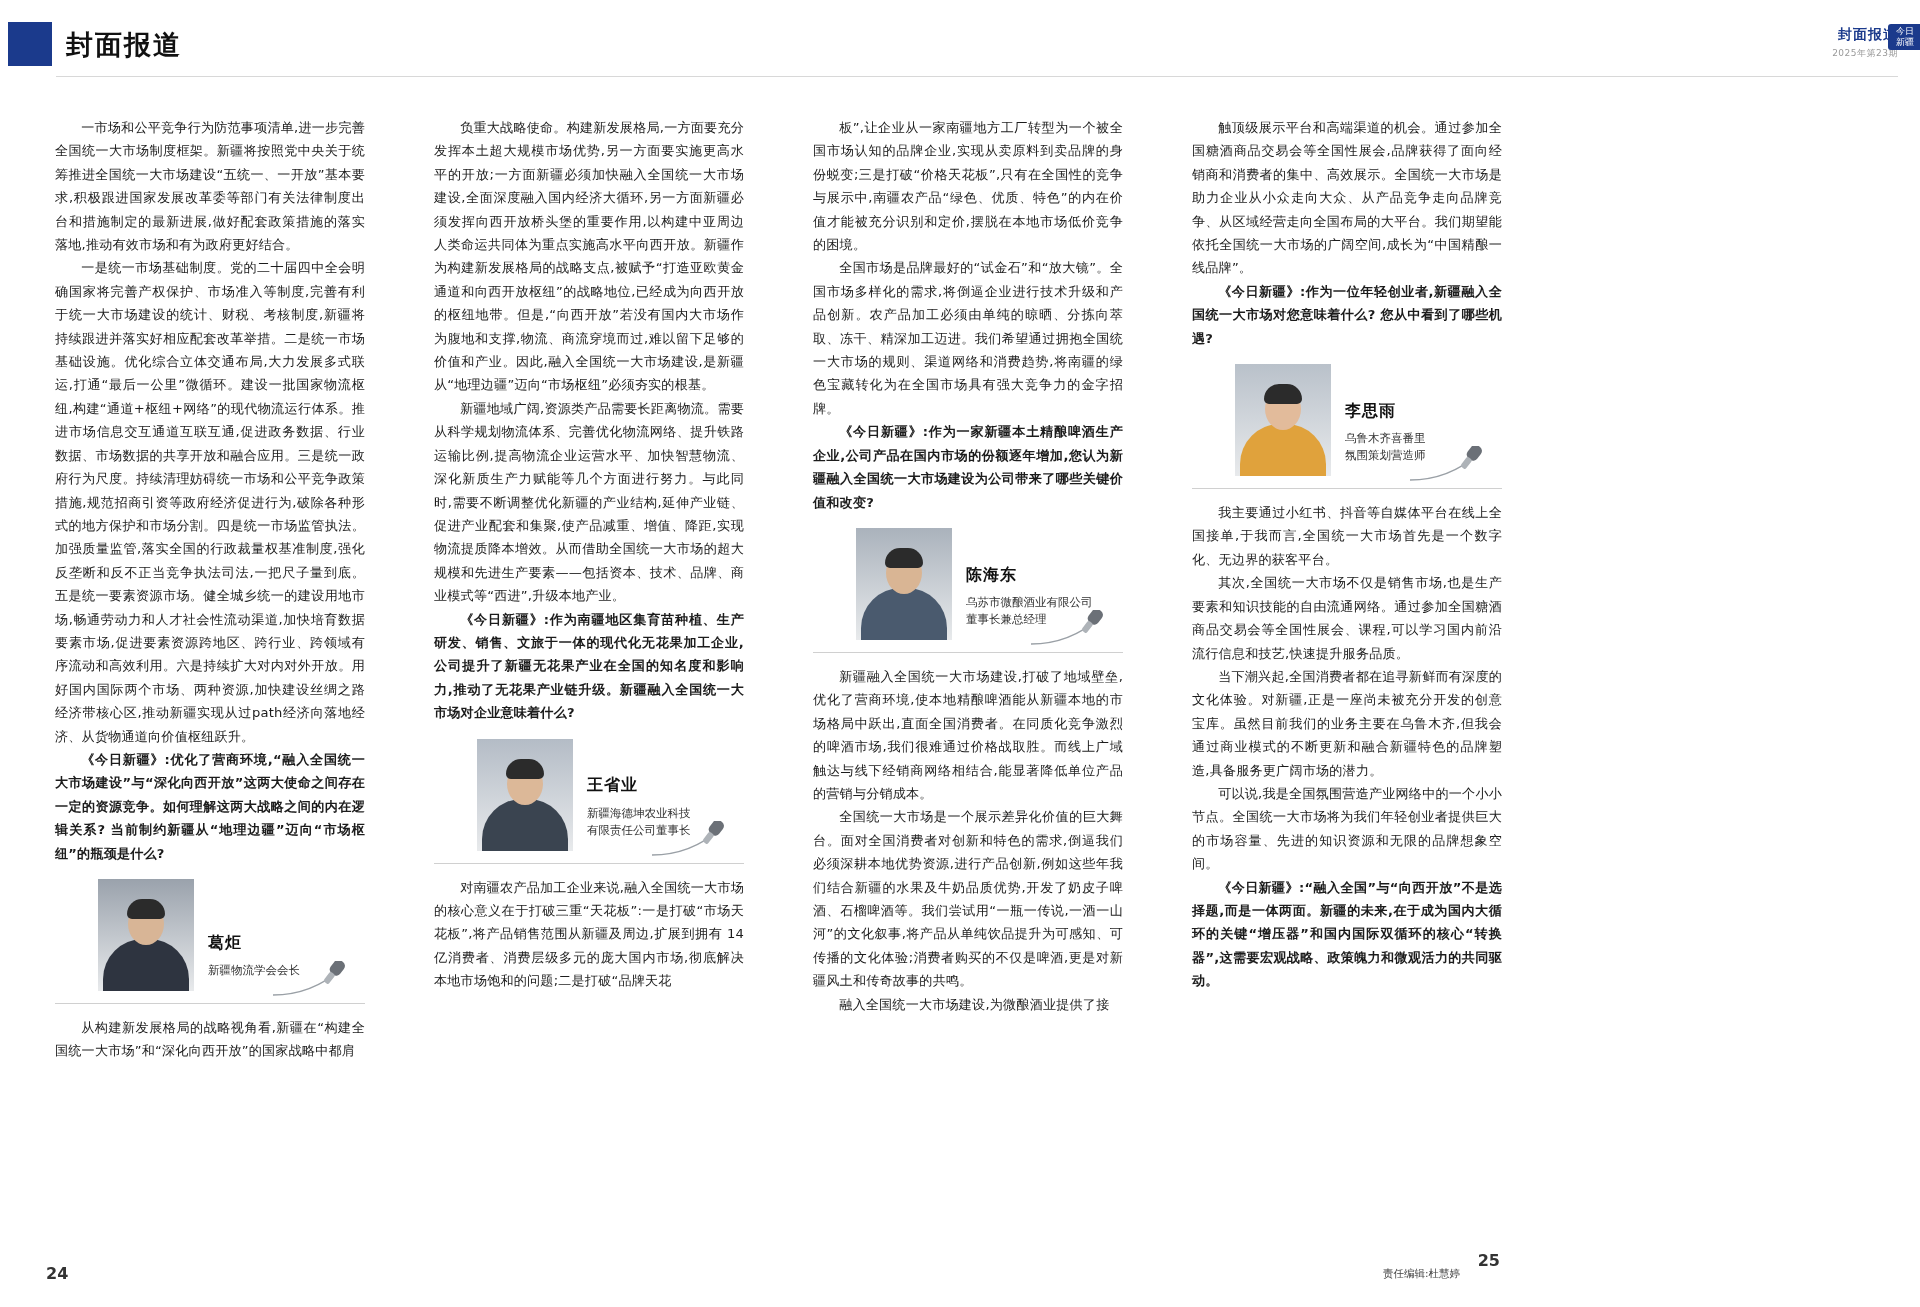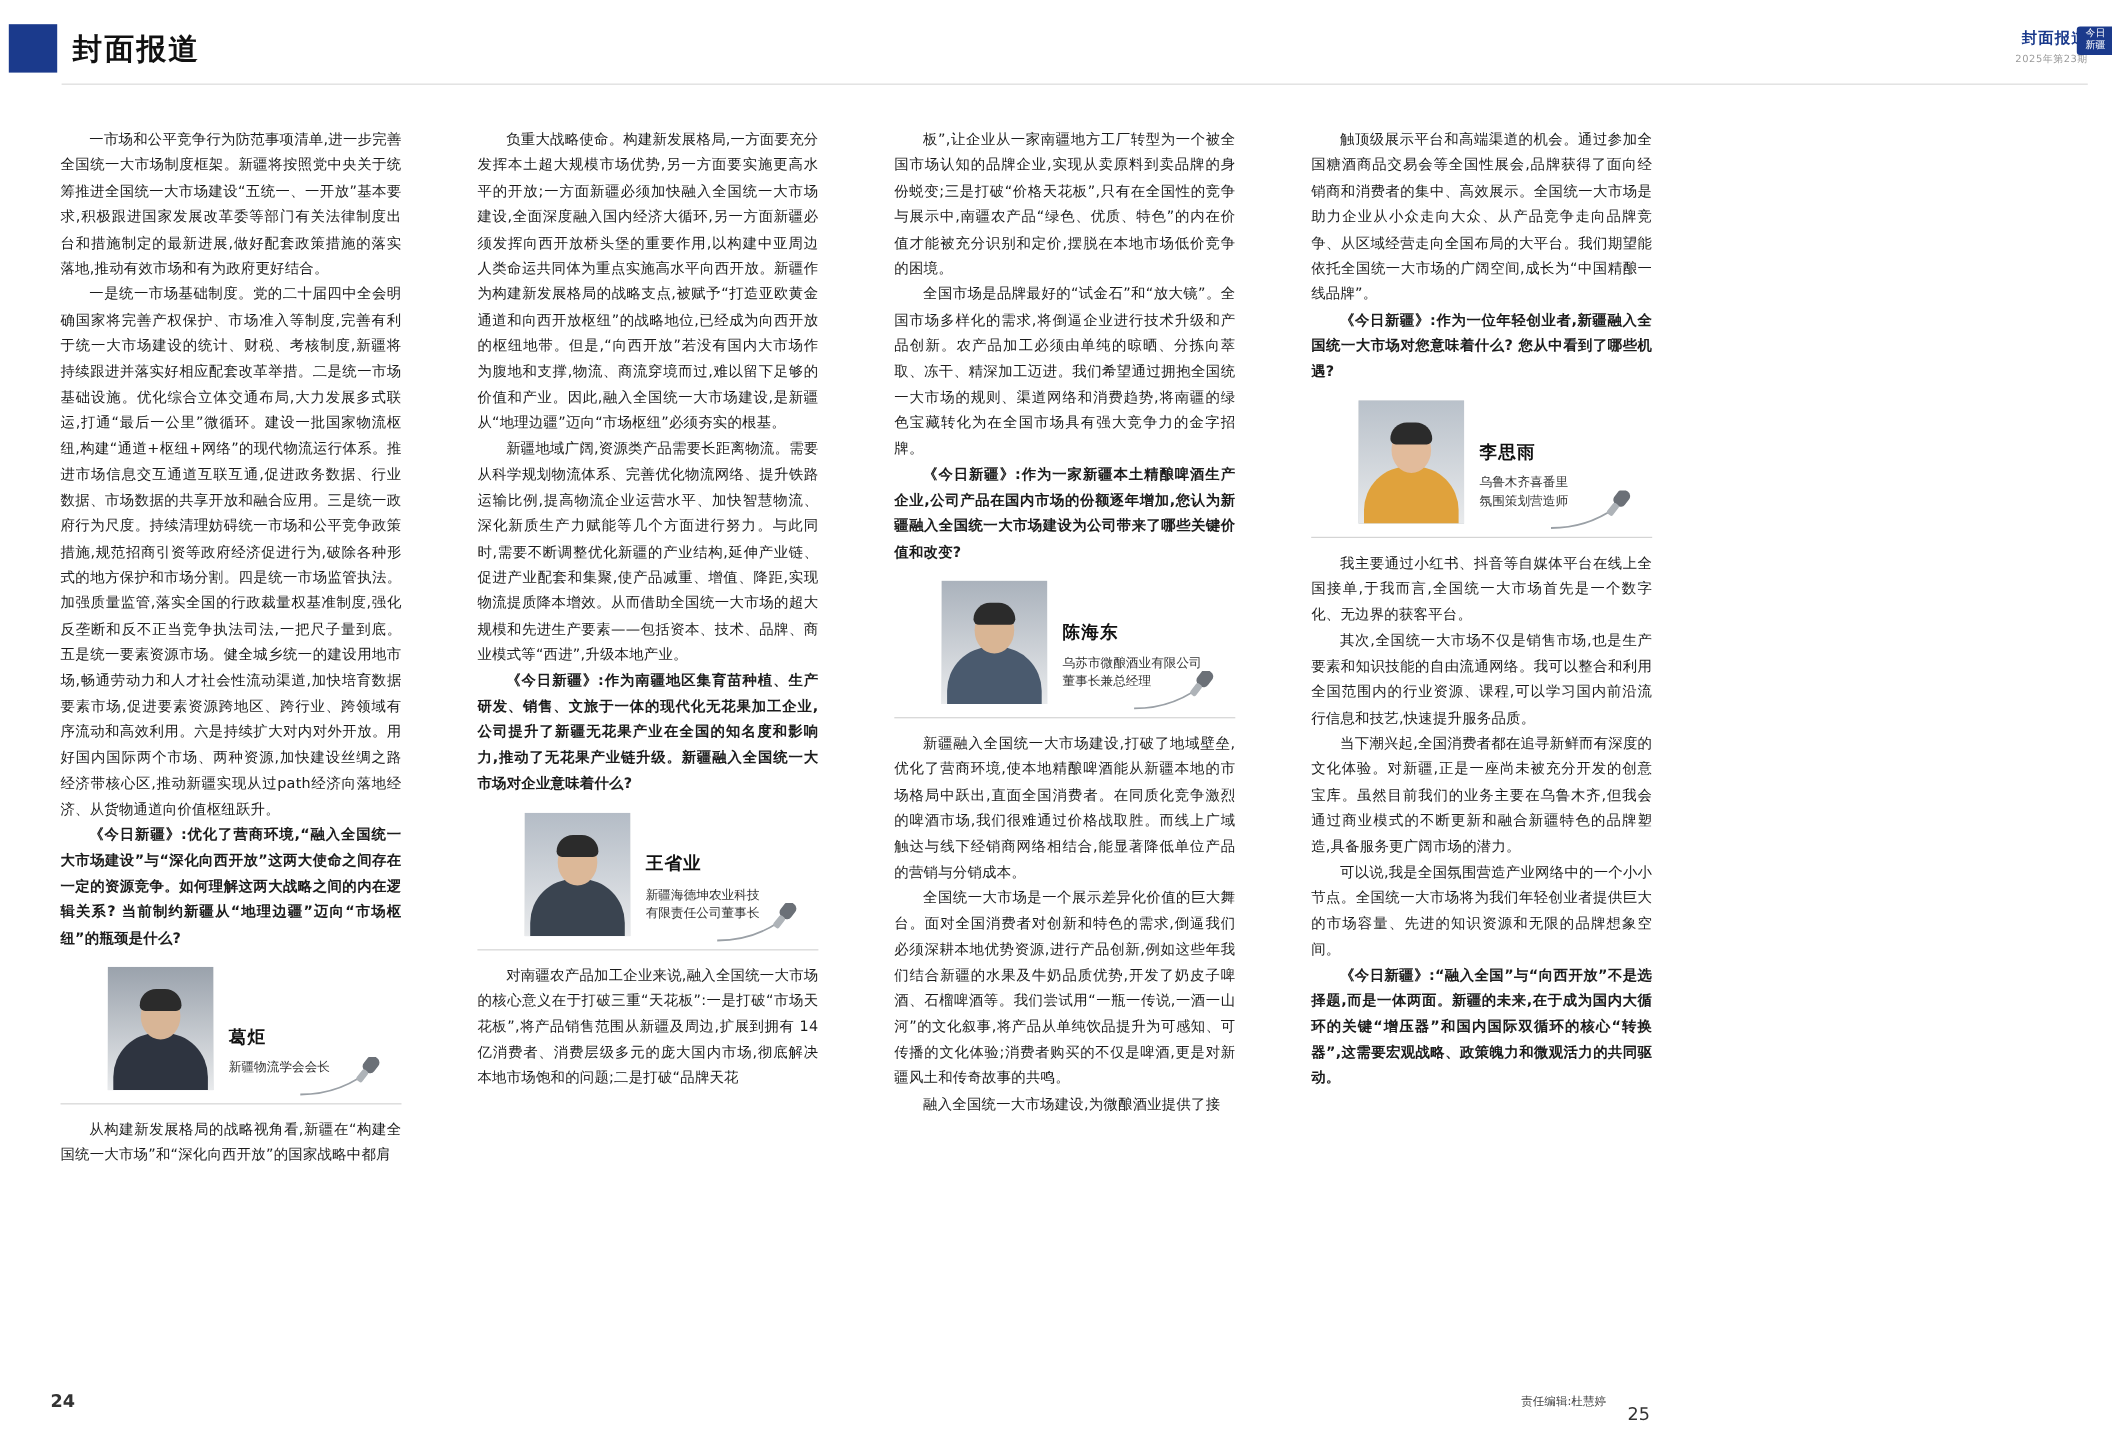--- a/index.html
+++ b/index.html
@@ -178,23 +178,23 @@
     position: absolute;
     left: 46px;
     bottom: 24px;
     font-size: 16px;
     font-weight: bold;
     color: #333;
   }
   .footer-right {
     position: absolute;
     right: 24px;
-    bottom: 12px;
+    bottom: 37px;
     font-size: 16px;
-    font-weight: normal;
+    font-weight: bold;
     color: #333;
   }
   .footer-editor {
     position: absolute;
     right: 64px;
     bottom: 26px;
     font-size: 10.5px;
     color: #444;
     font-weight: normal;
   }
@@ -327,21 +327,21 @@
           <div class="mic"><svg viewBox="0 0 92 36" width="92" height="36">
               <path d="M2 34 C30 34 52 24 70 8" stroke="#9aa0a6" stroke-width="1.6" fill="none"></path>
               <g transform="translate(70,2) rotate(38)">
                 <rect x="-6" y="-2" width="12" height="16" rx="5" fill="#6b7077"></rect>
                 <rect x="-3.2" y="13" width="6.4" height="12" rx="2" fill="#aeb3b8"></rect>
               </g>
             </svg></div>
         </div>
         <div class="rule"></div>
         <p class="">我主要通过小红书、抖音等自媒体平台在线上全国接单,于我而言,全国统一大市场首先是一个数字化、无边界的获客平台。</p>
-        <p class="">其次,全国统一大市场不仅是销售市场,也是生产要素和知识技能的自由流通网络。我可以整合和利用全国范围内的行业资源、课程,可以学习国内前沿流行信息和技艺,快速提升服务品质。</p>
+        <p class="">其次,全国统一大市场不仅是销售市场,也是生产要素和知识技能的自由流通网络。通过参加全国糖酒商品交易会等全国性展会、课程,可以学习国内前沿流行信息和技艺,快速提升服务品质。</p>
         <p class="">当下潮兴起,全国消费者都在追寻新鲜而有深度的文化体验。对新疆,正是一座尚未被充分开发的创意宝库。虽然目前我们的业务主要在乌鲁木齐,但我会通过商业模式的不断更新和融合新疆特色的品牌塑造,具备服务更广阔市场的潜力。</p>
         <p class="">可以说,我是全国氛围营造产业网络中的一个小小节点。全国统一大市场将为我们年轻创业者提供巨大的市场容量、先进的知识资源和无限的品牌想象空间。</p>
         <p class="q">《今日新疆》:“融入全国”与“向西开放”不是选择题,而是一体两面。新疆的未来,在于成为国内大循环的关键“增压器”和国内国际双循环的核心“转换器”,这需要宏观战略、政策魄力和微观活力的共同驱动。</p>
       </div>
     </div>
 
   <div class="footer-left">24</div>
   <div class="footer-editor">责任编辑:杜慧婷</div>
   <div class="footer-right">25</div>
 

